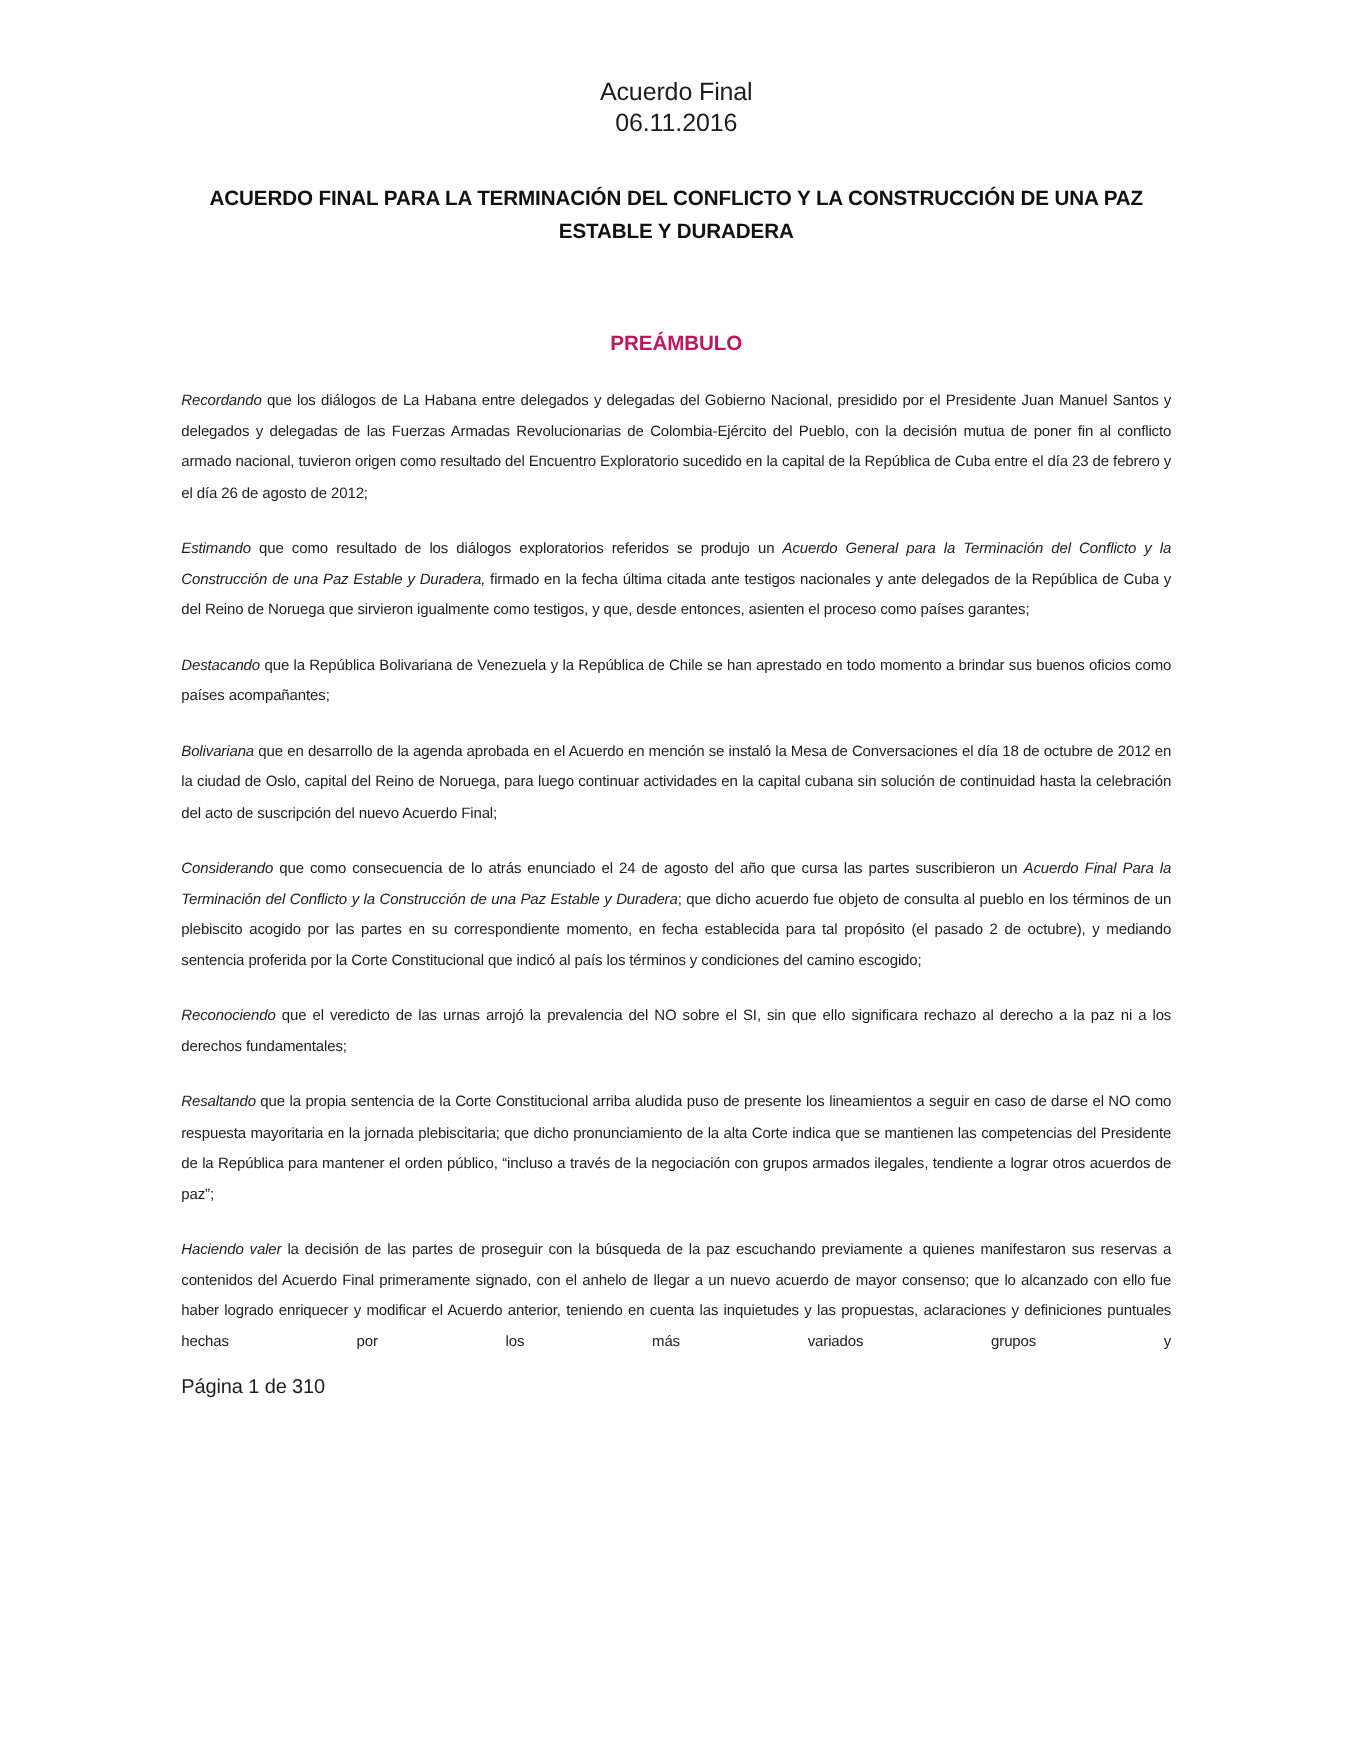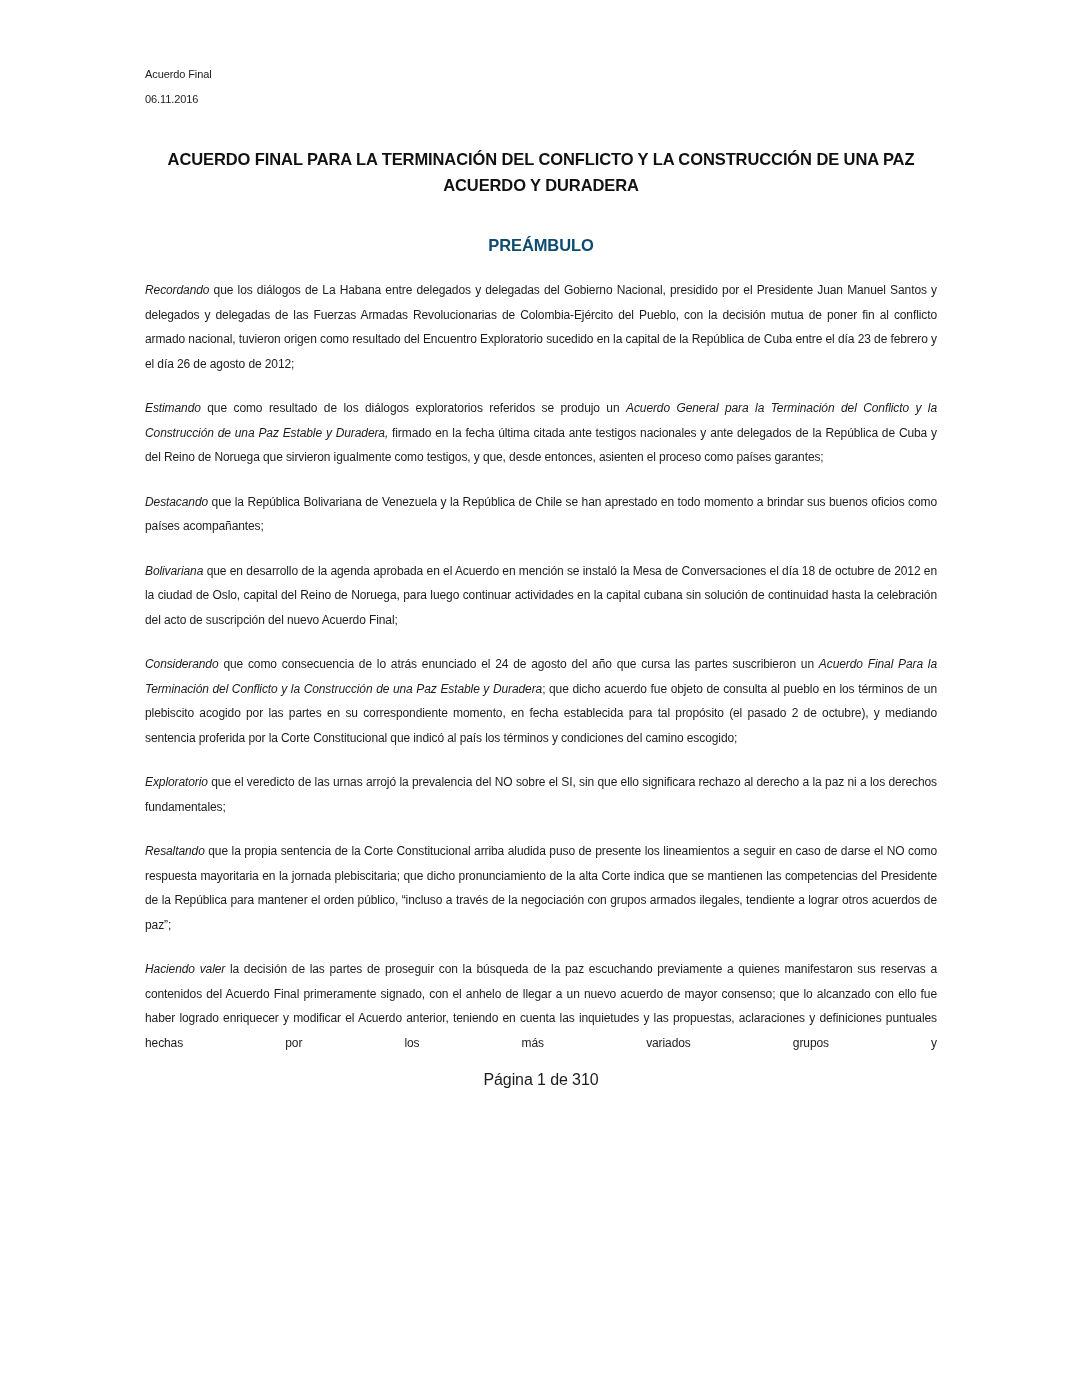--- a/index.html
+++ b/index.html
@@ -14,41 +14,42 @@
     margin: 0 auto;
     background: #ffffff;
     overflow: hidden;
     font-family: "Liberation Sans", "DejaVu Sans", sans-serif;
     color: #1c1c1c;
     box-sizing: border-box;
     padding: 62px 143px 0 145px;
     letter-spacing: -0.1px;
   }
   .doc-header {
-    font-size: 11px;
+    font-size: 20px;
     line-height: 25px;
+    text-align: center;
   }
   .doc-header div {
     margin: 0;
   }
   .doc-title {
     margin-top: 34px;
     text-align: center;
     font-weight: bold;
     font-size: 16.5px;
     line-height: 26px;
     color: #111111;
   }
   .section-heading {
-    margin-top: 34px;
+    margin-top: 64px;
     text-align: center;
     font-weight: bold;
     font-size: 16.5px;
     line-height: 26px;
-    color: #0c4a6e;
+    color: #be185d;
   }
   .body-paragraph {
     margin: 20px 0 0 0;
     font-size: 12px;
     line-height: 24.5px;
     text-align: justify;
     text-justify: inter-word;
   }
   .body-paragraph.first {
     margin-top: 20px;
@@ -56,51 +57,51 @@
   .body-paragraph.justify-last {
     text-align-last: justify;
   }
   .body-paragraph em {
     font-style: italic;
   }
   .page-footer {
     margin-top: 12px;
     font-size: 16px;
     line-height: 25px;
-    text-align: center;
+    text-align: left;
   }
 </style>
 </head>
 <body>
 
 <div class="page">
 
   <div class="doc-header">
     <div>Acuerdo Final</div>
     <div>06.11.2016</div>
   </div>
 
   <div class="doc-title">
     <div>ACUERDO FINAL PARA LA TERMINACIÓN DEL CONFLICTO Y LA CONSTRUCCIÓN DE UNA PAZ</div>
-    <div>ACUERDO Y DURADERA</div>
+    <div>ESTABLE Y DURADERA</div>
   </div>
 
   <div class="section-heading">PREÁMBULO</div>
 
   <p class="body-paragraph first"><em>Recordando</em><span> que los diálogos de La Habana entre delegados y delegadas del Gobierno Nacional, presidido por el Presidente Juan Manuel Santos y delegados y delegadas de las Fuerzas Armadas Revolucionarias de Colombia-Ejército del Pueblo, con la decisión mutua de poner fin al conflicto armado nacional, tuvieron origen como resultado del Encuentro Exploratorio sucedido en la capital de la República de Cuba entre el día 23 de febrero y el día 26 de agosto de 2012;</span></p>
 
   <p class="body-paragraph"><em>Estimando</em><span> que como resultado de los diálogos exploratorios referidos se produjo un </span><em>Acuerdo General para la Terminación del Conflicto y la Construcción de una Paz Estable y Duradera,</em><span> firmado en la fecha última citada ante testigos nacionales y ante delegados de la República de Cuba y del Reino de Noruega que sirvieron igualmente como testigos, y que, desde entonces, asienten el proceso como países garantes;</span></p>
 
   <p class="body-paragraph"><em>Destacando</em><span>  que la República Bolivariana de Venezuela y la República de Chile se han aprestado en todo momento a brindar sus buenos oficios como países acompañantes;</span></p>
 
   <p class="body-paragraph"><em>Bolivariana</em><span> que en desarrollo de la agenda aprobada en el Acuerdo en mención se instaló la Mesa de Conversaciones el día 18 de octubre de 2012 en la ciudad de Oslo, capital del Reino de Noruega, para luego continuar actividades en la capital cubana sin solución de continuidad hasta la celebración del acto de suscripción del nuevo Acuerdo Final;</span></p>
 
   <p class="body-paragraph"><em>Considerando</em><span> que como consecuencia de lo atrás enunciado el 24 de agosto del año que cursa las partes suscribieron un </span><em>Acuerdo Final Para la Terminación del Conflicto y la Construcción de una Paz Estable y Duradera</em><span>; que dicho acuerdo fue objeto de consulta al pueblo en los términos de un plebiscito acogido por las partes en su correspondiente momento, en fecha establecida para tal propósito (el pasado 2 de octubre), y mediando sentencia proferida por la Corte Constitucional que indicó al país los términos y condiciones del camino escogido;</span></p>
 
-  <p class="body-paragraph"><em>Exploratorio</em><span> que el veredicto de las urnas arrojó la prevalencia del NO sobre el SI, sin que ello significara rechazo al derecho a la paz ni a los derechos fundamentales;</span></p>
+  <p class="body-paragraph"><em>Reconociendo</em><span> que el veredicto de las urnas arrojó la prevalencia del NO sobre el SI, sin que ello significara rechazo al derecho a la paz ni a los derechos fundamentales;</span></p>
 
   <p class="body-paragraph"><em>Resaltando</em><span> que la propia sentencia de la Corte Constitucional arriba aludida puso de presente los lineamientos a seguir en caso de darse el NO como respuesta mayoritaria en la jornada plebiscitaria; que dicho pronunciamiento de la alta Corte indica que se mantienen las competencias del Presidente de la República para mantener el orden público, “incluso a través de la negociación con grupos armados ilegales, tendiente a lograr otros acuerdos de paz”;</span></p>
 
   <p class="body-paragraph justify-last"><em>Haciendo valer</em><span> la decisión de las partes de proseguir con la búsqueda de la paz escuchando previamente a quienes manifestaron sus reservas a contenidos del Acuerdo Final primeramente signado, con el anhelo de llegar a un nuevo acuerdo de mayor consenso; que lo alcanzado con ello fue haber logrado enriquecer y modificar el Acuerdo anterior, teniendo en cuenta las inquietudes y las propuestas, aclaraciones y definiciones puntuales hechas por los más variados grupos y</span></p>
 
   <div class="page-footer">
     <span>Página 1 de 310</span>
   </div>
 
 </div>

